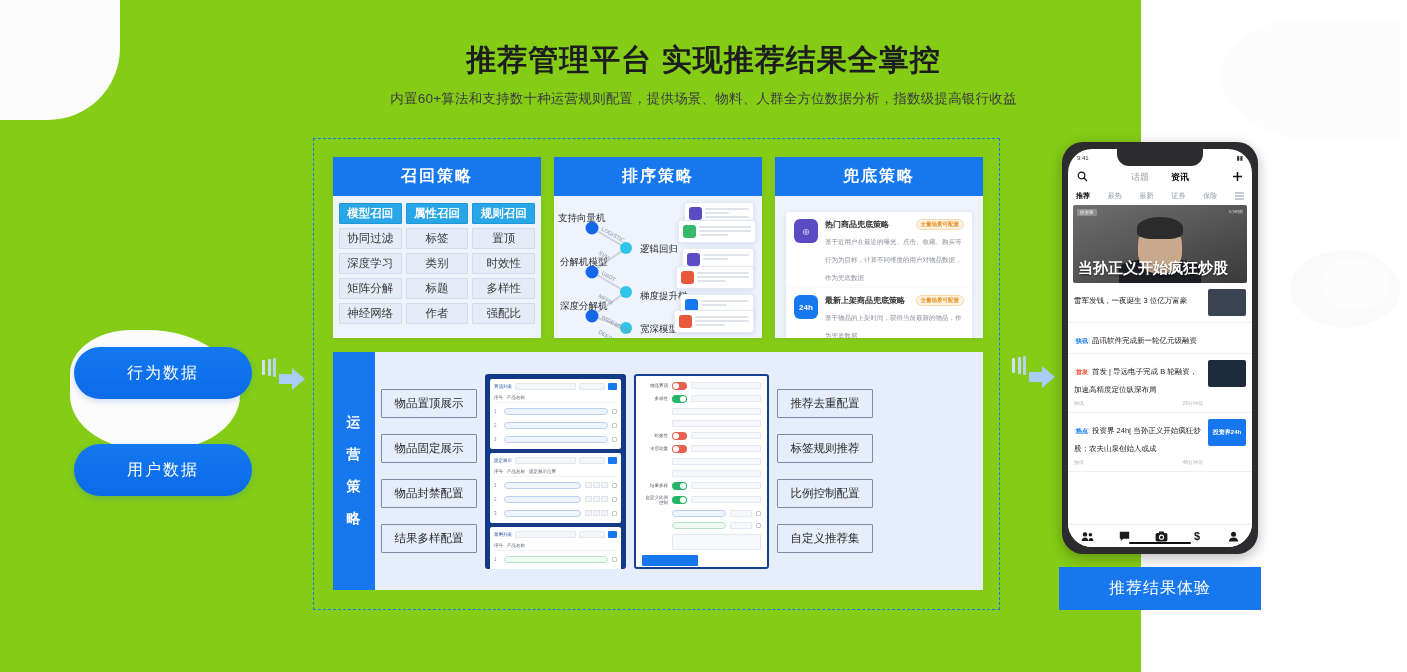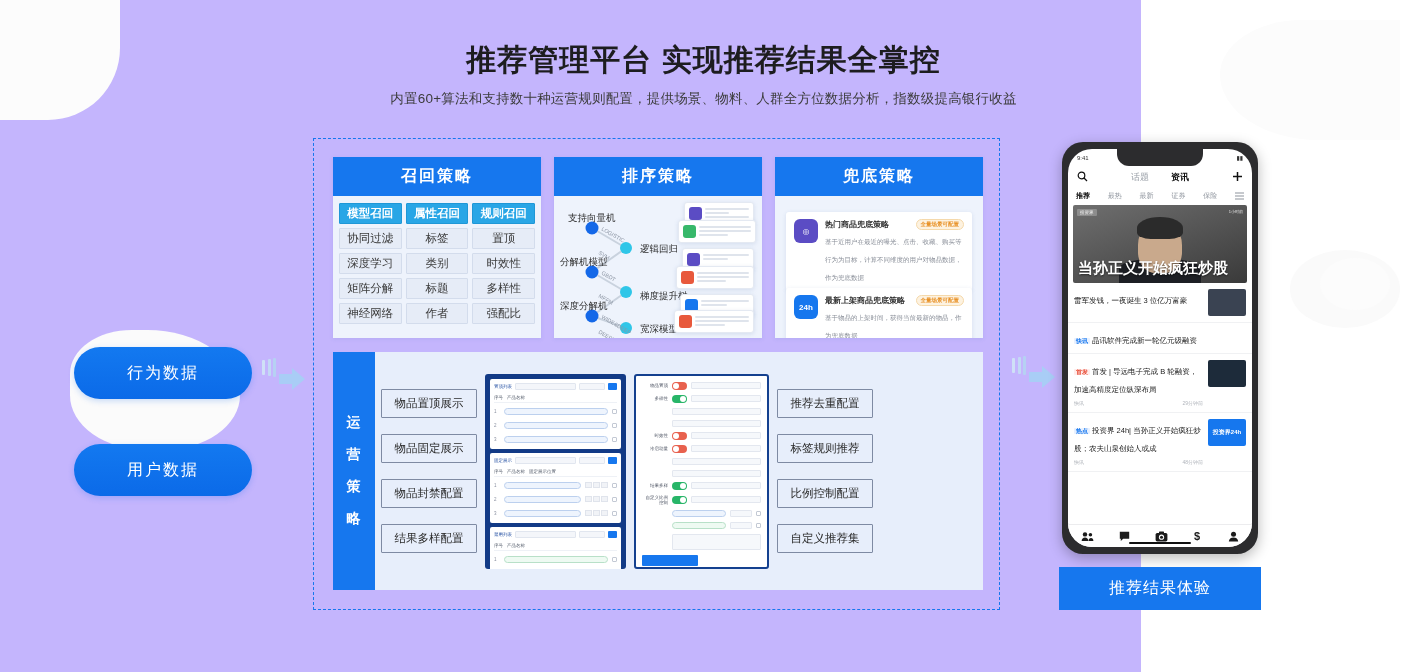--- a/index.html
+++ b/index.html
@@ -3,21 +3,21 @@
 <meta charset="utf-8">
 <title>推荐管理平台</title>
 <style>
   * { box-sizing: border-box; margin: 0; padding: 0; }
   html, body {
     width: 1407px; height: 672px;
     background: #ffffff;
     font-family: "Liberation Sans", "DejaVu Sans", sans-serif;
     overflow: hidden;
   }
-  #stage { position: relative; width: 1141px; height: 672px; background:#c4b5fd; }
+  #stage { position: relative; width: 1141px; height: 672px; background:#84cc16; }
 
   
   .wm { position:absolute; border-radius:50%; background:#fafafa; }
   .wm.a { left:1290px; top:250px; width:110px; height:78px; }
   .wm.b { left:1320px; top:258px; width:70px; height:52px; background:#fcfcfc; }
   .wm.c { left:70px; top:330px; width:170px; height:120px; background:#fbfbfb; border-radius:40% 60% 50% 50%; }
   .wm.d { left:0px; top:0px; width:120px; height:120px; background:#fcfcfc; border-radius:0 0 60% 0; }
   .wm.e { left:1220px; top:20px; width:180px; height:120px; background:#fcfcfc; border-radius:50% 0 0 60%; }
 
   
@@ -275,21 +275,21 @@
             <circle cx="72" cy="132" r="6" fill="#2fc6e8"></circle>
             <g font-size="5.5" fill="#8d96a4" font-family="Liberation Sans, sans-serif">
               <text transform="translate(47,34) rotate(30)">LOGISTIC</text>
               <text transform="translate(44,58) rotate(30)">SVM</text>
               <text transform="translate(47,78) rotate(30)">GBDT</text>
               <text transform="translate(44,101) rotate(30)">MFFM</text>
               <text transform="translate(47,122) rotate(30)">WIDE&amp;DEEP</text>
               <text transform="translate(44,137) rotate(30)">DEEPFM</text>
             </g>
           </svg>
-          <span class="rk-label" style="left:14px;  top:16px;font-family:Liberation Mono, monospace;">支持向量机</span>
+          <span class="rk-label" style="left:4px;  top:16px;font-family:Liberation Mono, monospace;">支持向量机</span>
           <span class="rk-label" style="left:6px;  top:60px;">分解机模型</span>
           <span class="rk-label" style="left:6px;  top:104px;">深度分解机</span>
           <span class="rk-label" style="left:86px; top:47px;">逻辑回归</span>
           <span class="rk-label" style="left:86px; top:86px;margin-top:8px;">梯度提升树</span>
           <span class="rk-label" style="left:86px; top:127px;">宽深模型</span>
 
           <div class="rk-card" style="left:130px; top:6px;  width:70px;">
             <span class="rk-ic" style="background:#5b4cc4;"></span>
             <span class="rk-lines">
                 <b></b>

